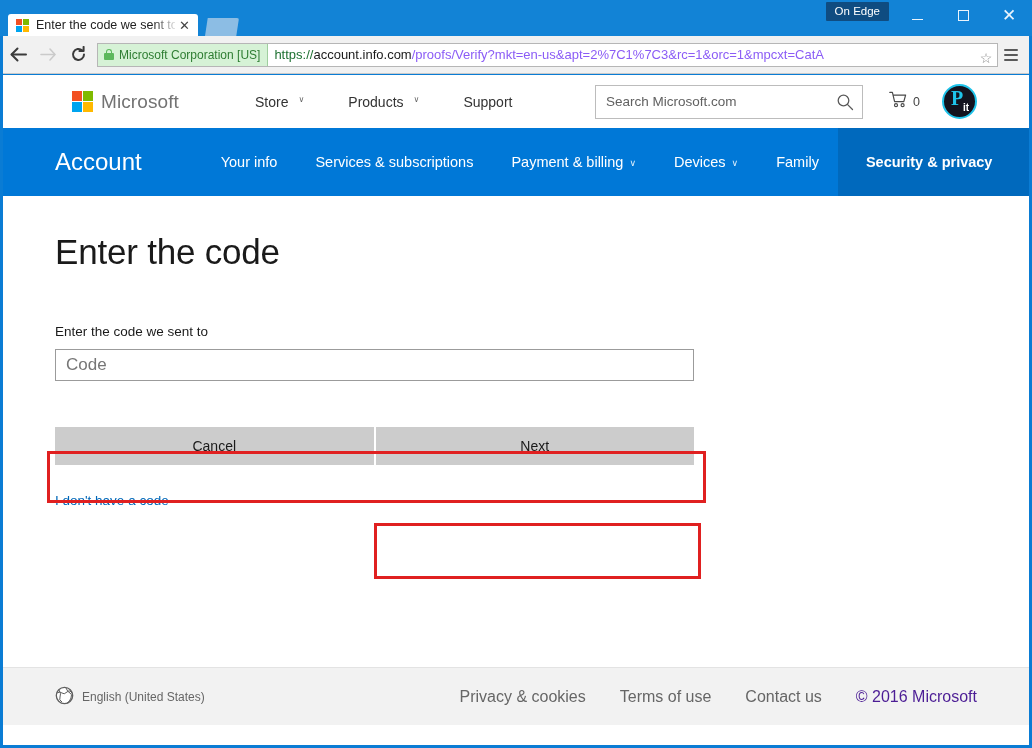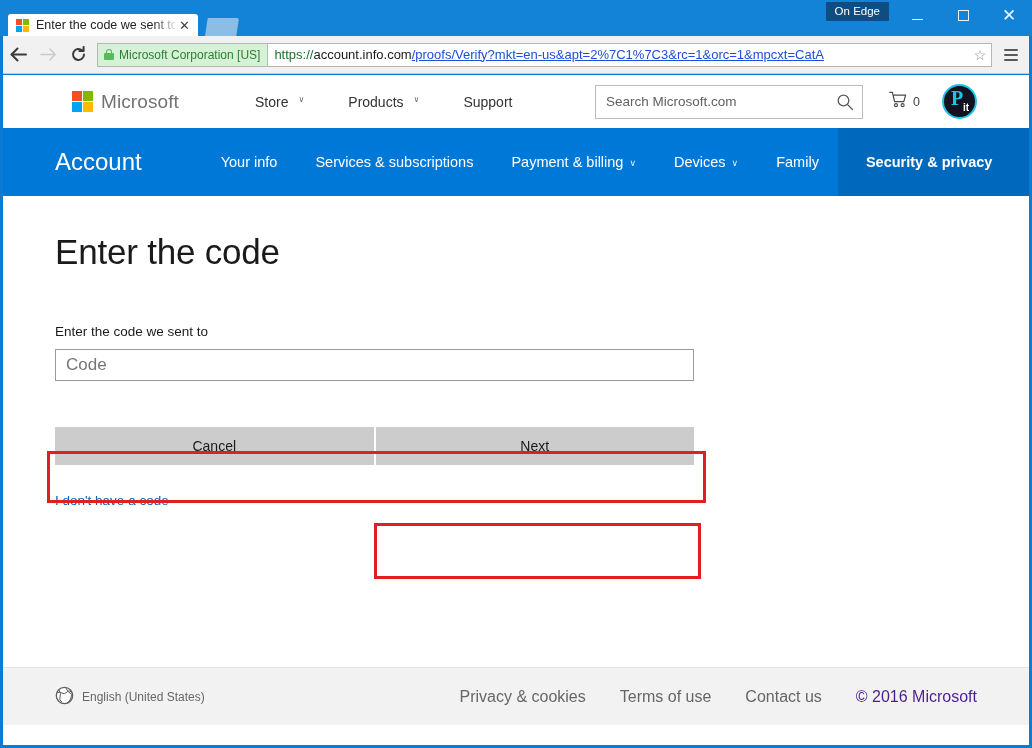--- a/index.html
+++ b/index.html
@@ -162,23 +162,23 @@
     flex: 0 0 auto;
   }
   .nav-icon svg { display: block; }
   .nav-icon.disabled { opacity: 0.38; cursor: default; }
 
   .urlbar {
     flex: 1 1 auto;
     height: 24px;
     background: #fff;
     border: 1px solid #b6b6b6;
-    margin: 0 6px 0 4px;
-    display: flex;
-    align-items: center;
+    margin: 0 0 0 4px;
+    display: flex;
+    align-items: flex-end;
     overflow: hidden;
     box-sizing: border-box;
   }
   .ev-badge {
     background: #d6f2d6;
     border-right: 1px solid #9fce9f;
     display: flex;
     align-items: center;
     padding: 0 7px 0 6px;
     flex: 0 0 auto;
@@ -216,21 +216,21 @@
     flex: 1 1 auto;
     font-size: 13px;
     line-height: 22px;
     padding-left: 6px;
     white-space: nowrap;
     overflow: hidden;
     color: #555;
   }
   .url-text .scheme { color: #1d7031; }
   .url-text .host { color: #1a1a1a; }
-  .url-text .path { color: #1d4ed8; text-decoration: underline; }
+  .url-text .path { color: #8b5cf6; }
   .star-icon {
     flex: 0 0 auto;
     width: 22px;
     display: flex;
     align-items: center;
     justify-content: center;
     cursor: pointer;
     font-size: 14px;
     color: #8a8a8a;
   }

